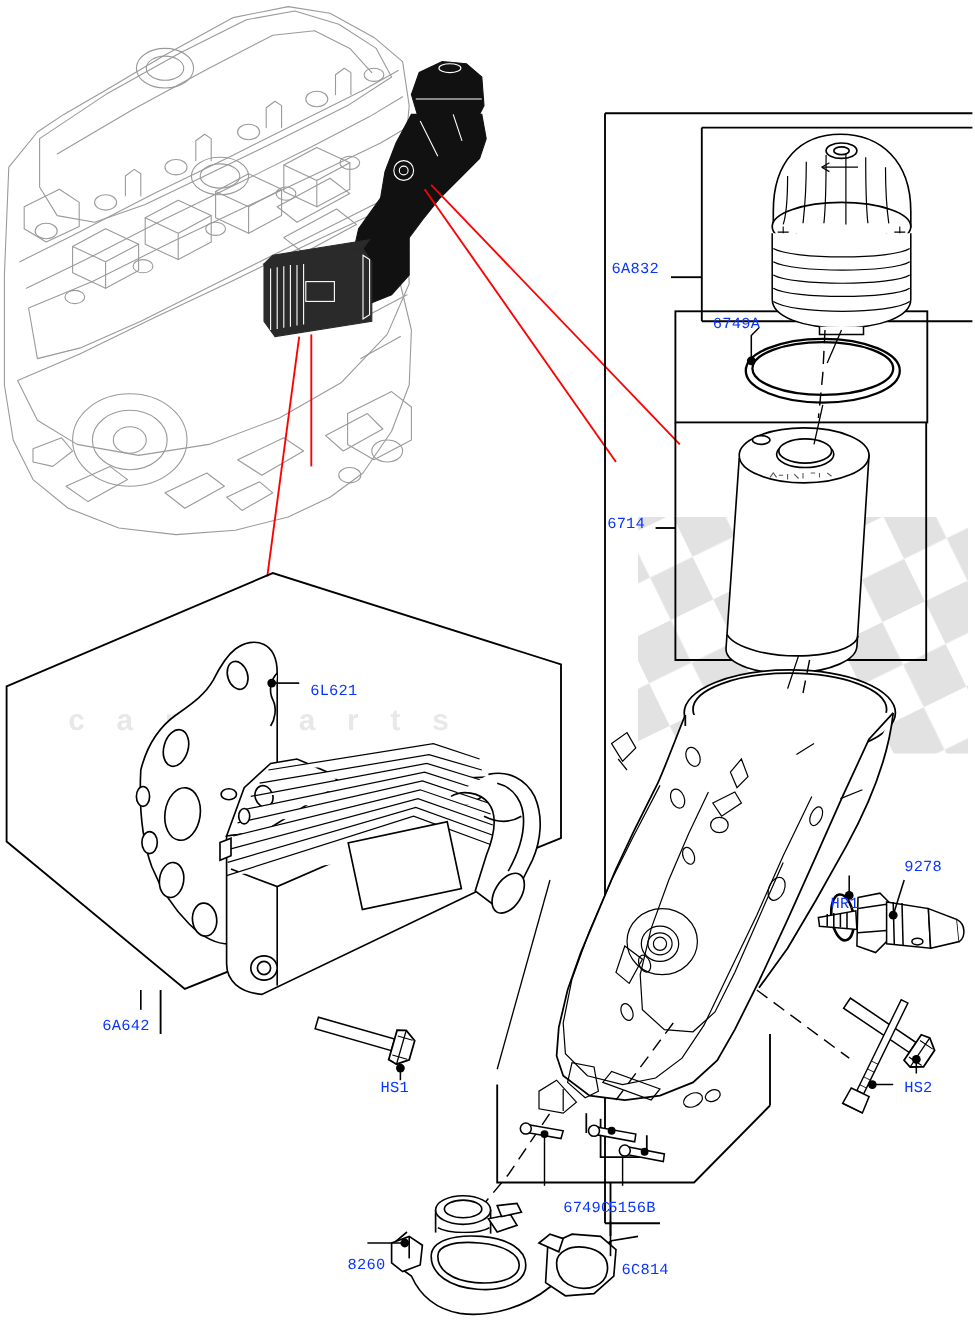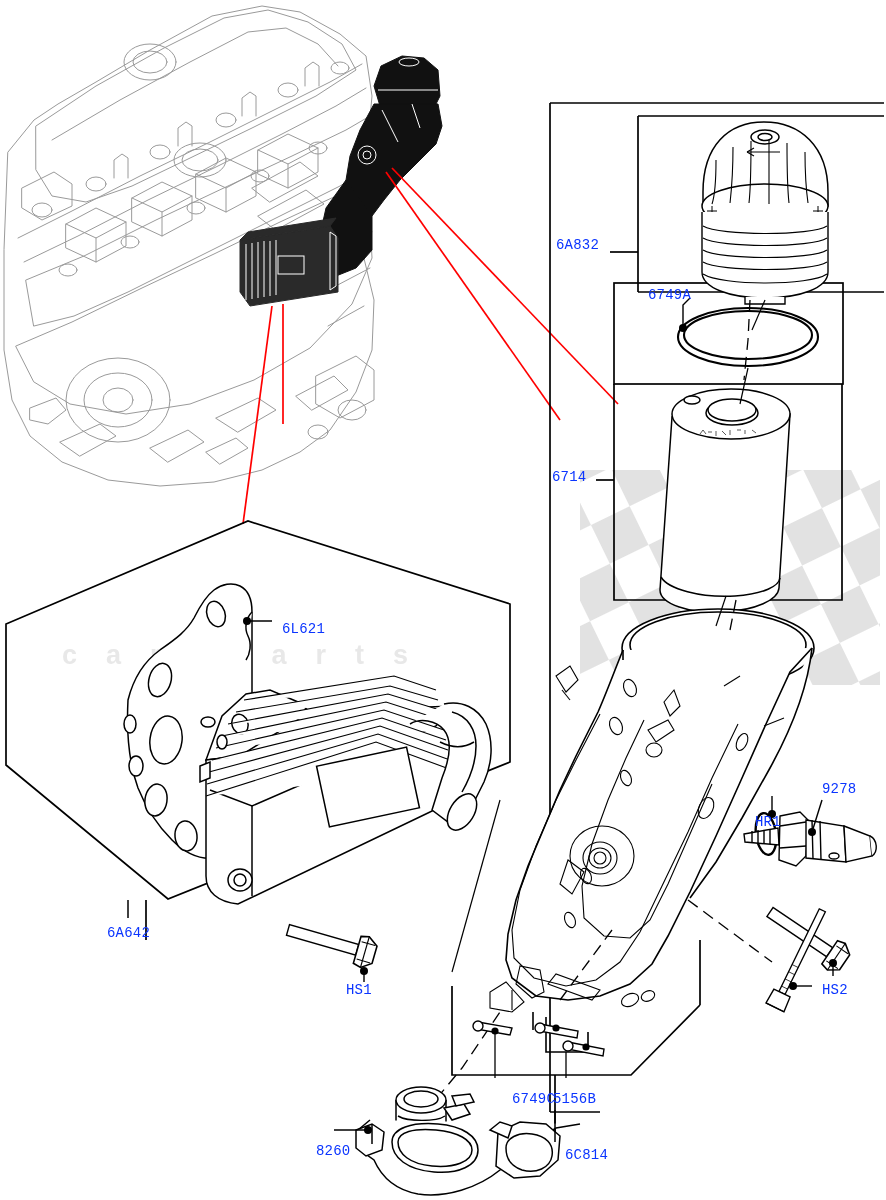--- a/index.html
+++ b/index.html
@@ -544,21 +544,21 @@
     <path d="M368 1130 L334 1130" stroke="#000" stroke-width="1.5" fill="none"></path>
 
     <path d="M555 1110 L555 1142" stroke="#000" stroke-width="1.5" fill="none"></path>
 
   </svg>
 
   <div class="lbl" style="left:556px; top:238px;">6A832</div>
   <div class="lbl" style="left:648px; top:288px;">6749A</div>
   <div class="lbl" style="left:552px; top:470px;">6714</div>
   <div class="lbl" style="left:282px; top:622px;">6L621</div>
-  <div class="lbl" style="left:107px; top:926px;">6A642</div>
+  <div class="lbl" style="left:93px; top:926px;">6A642</div>
   <div class="lbl" style="left:346px; top:983px;">HS1</div>
   <div class="lbl" style="left:755px; top:779px;margin-top:36px;">HR1</div>
   <div class="lbl" style="left:822px; top:782px;">9278</div>
   <div class="lbl" style="left:822px; top:983px;">HS2</div>
   <div class="lbl" style="left:472px; top:1092px;margin-left:40px;">6749C</div>
   <div class="lbl" style="left:553px; top:1092px;">5156B</div>
   <div class="lbl" style="left:565px; top:1148px;">6C814</div>
   <div class="lbl" style="left:296px; top:1144px;margin-left:20px;">8260</div>
 
 </div>

